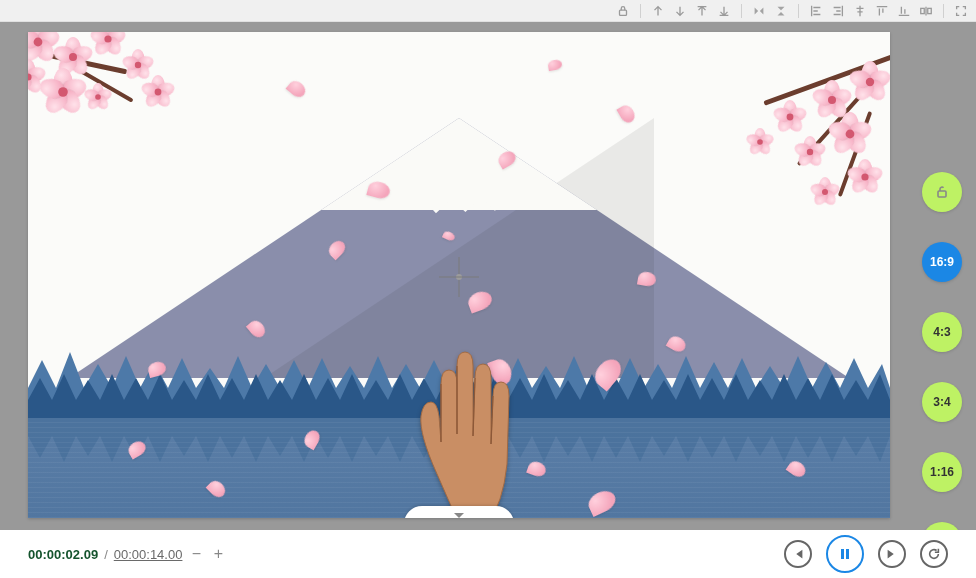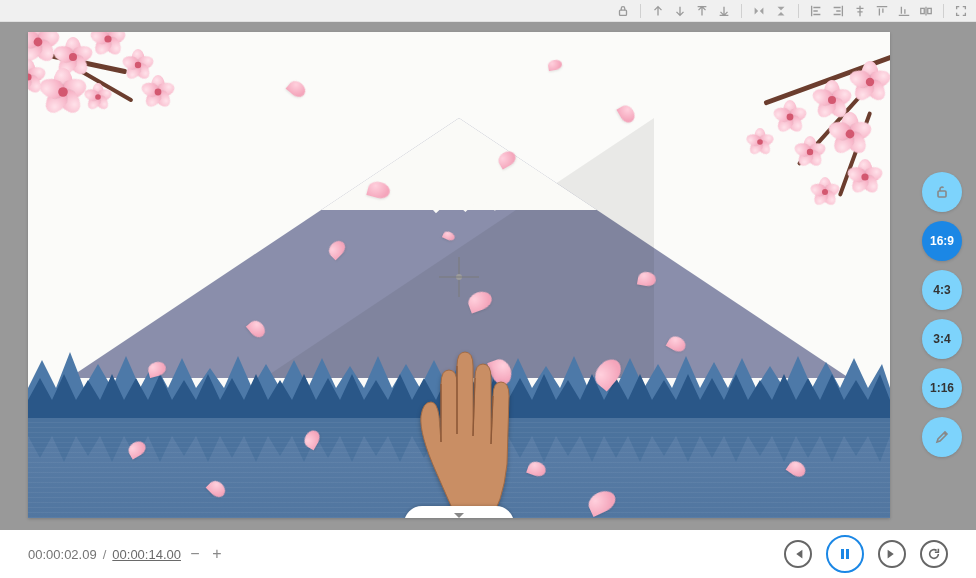--- a/index.html
+++ b/index.html
@@ -146,39 +146,39 @@
   position:absolute; left:50%; bottom:-6px; transform:translateX(-50%);
   width:110px; height:18px; background:#fff;
   border-radius: 55px 55px 0 0;
   box-shadow:0 -1px 3px rgba(0,0,0,0.15);
   display:flex; align-items:center; justify-content:center;
 }
 .drawer-tab::after{content:'';width:0;height:0;border-left:5px solid transparent;border-right:5px solid transparent;border-top:5px solid #888;}
 
 .ratio-stack {
   position:absolute; right:14px; top:150px;
-  display:flex; flex-direction:column; gap:9px;
+  display:flex; flex-direction:column; gap:30px;
 }
 .ratio-btn {
   width:40px; height:40px; border-radius:50%;
-  background:#7dd3fc; color:#333;
+  background:#bef264; color:#333;
   display:flex; align-items:center; justify-content:center;
   font-size:12px; font-weight:600; cursor:pointer;
   box-shadow:0 1px 3px rgba(0,0,0,0.15);
 }
 .ratio-btn.active { background:#1b87e5; color:#fff; }
 .ratio-btn.icon { color:#888; }
 
 .footer {
   position:absolute; left:0; right:0; bottom:0; height:48px;
   background:#fff;
   display:flex; align-items:center; padding:0 28px;
 }
 .time-group { display:flex; align-items:center; gap:6px; font-size:13px; }
-.time-current { color:#737373; font-weight:400; }
+.time-current { color:#14532d; font-weight:700; }
 .time-sep { color:#888; }
 .time-total { color:#6a6a6a; text-decoration:underline; cursor:pointer; }
 .step-btn { color:#888; font-size:16px; width:16px; text-align:center; cursor:pointer; user-select:none; }
 .controls { margin-left:auto; display:flex; align-items:center; gap:14px; }
 .ctrl {
   width:28px; height:28px; border-radius:50%;
   border:2px solid #666; color:#666;
   display:flex; align-items:center; justify-content:center; cursor:pointer;
 }
 .ctrl.primary {

